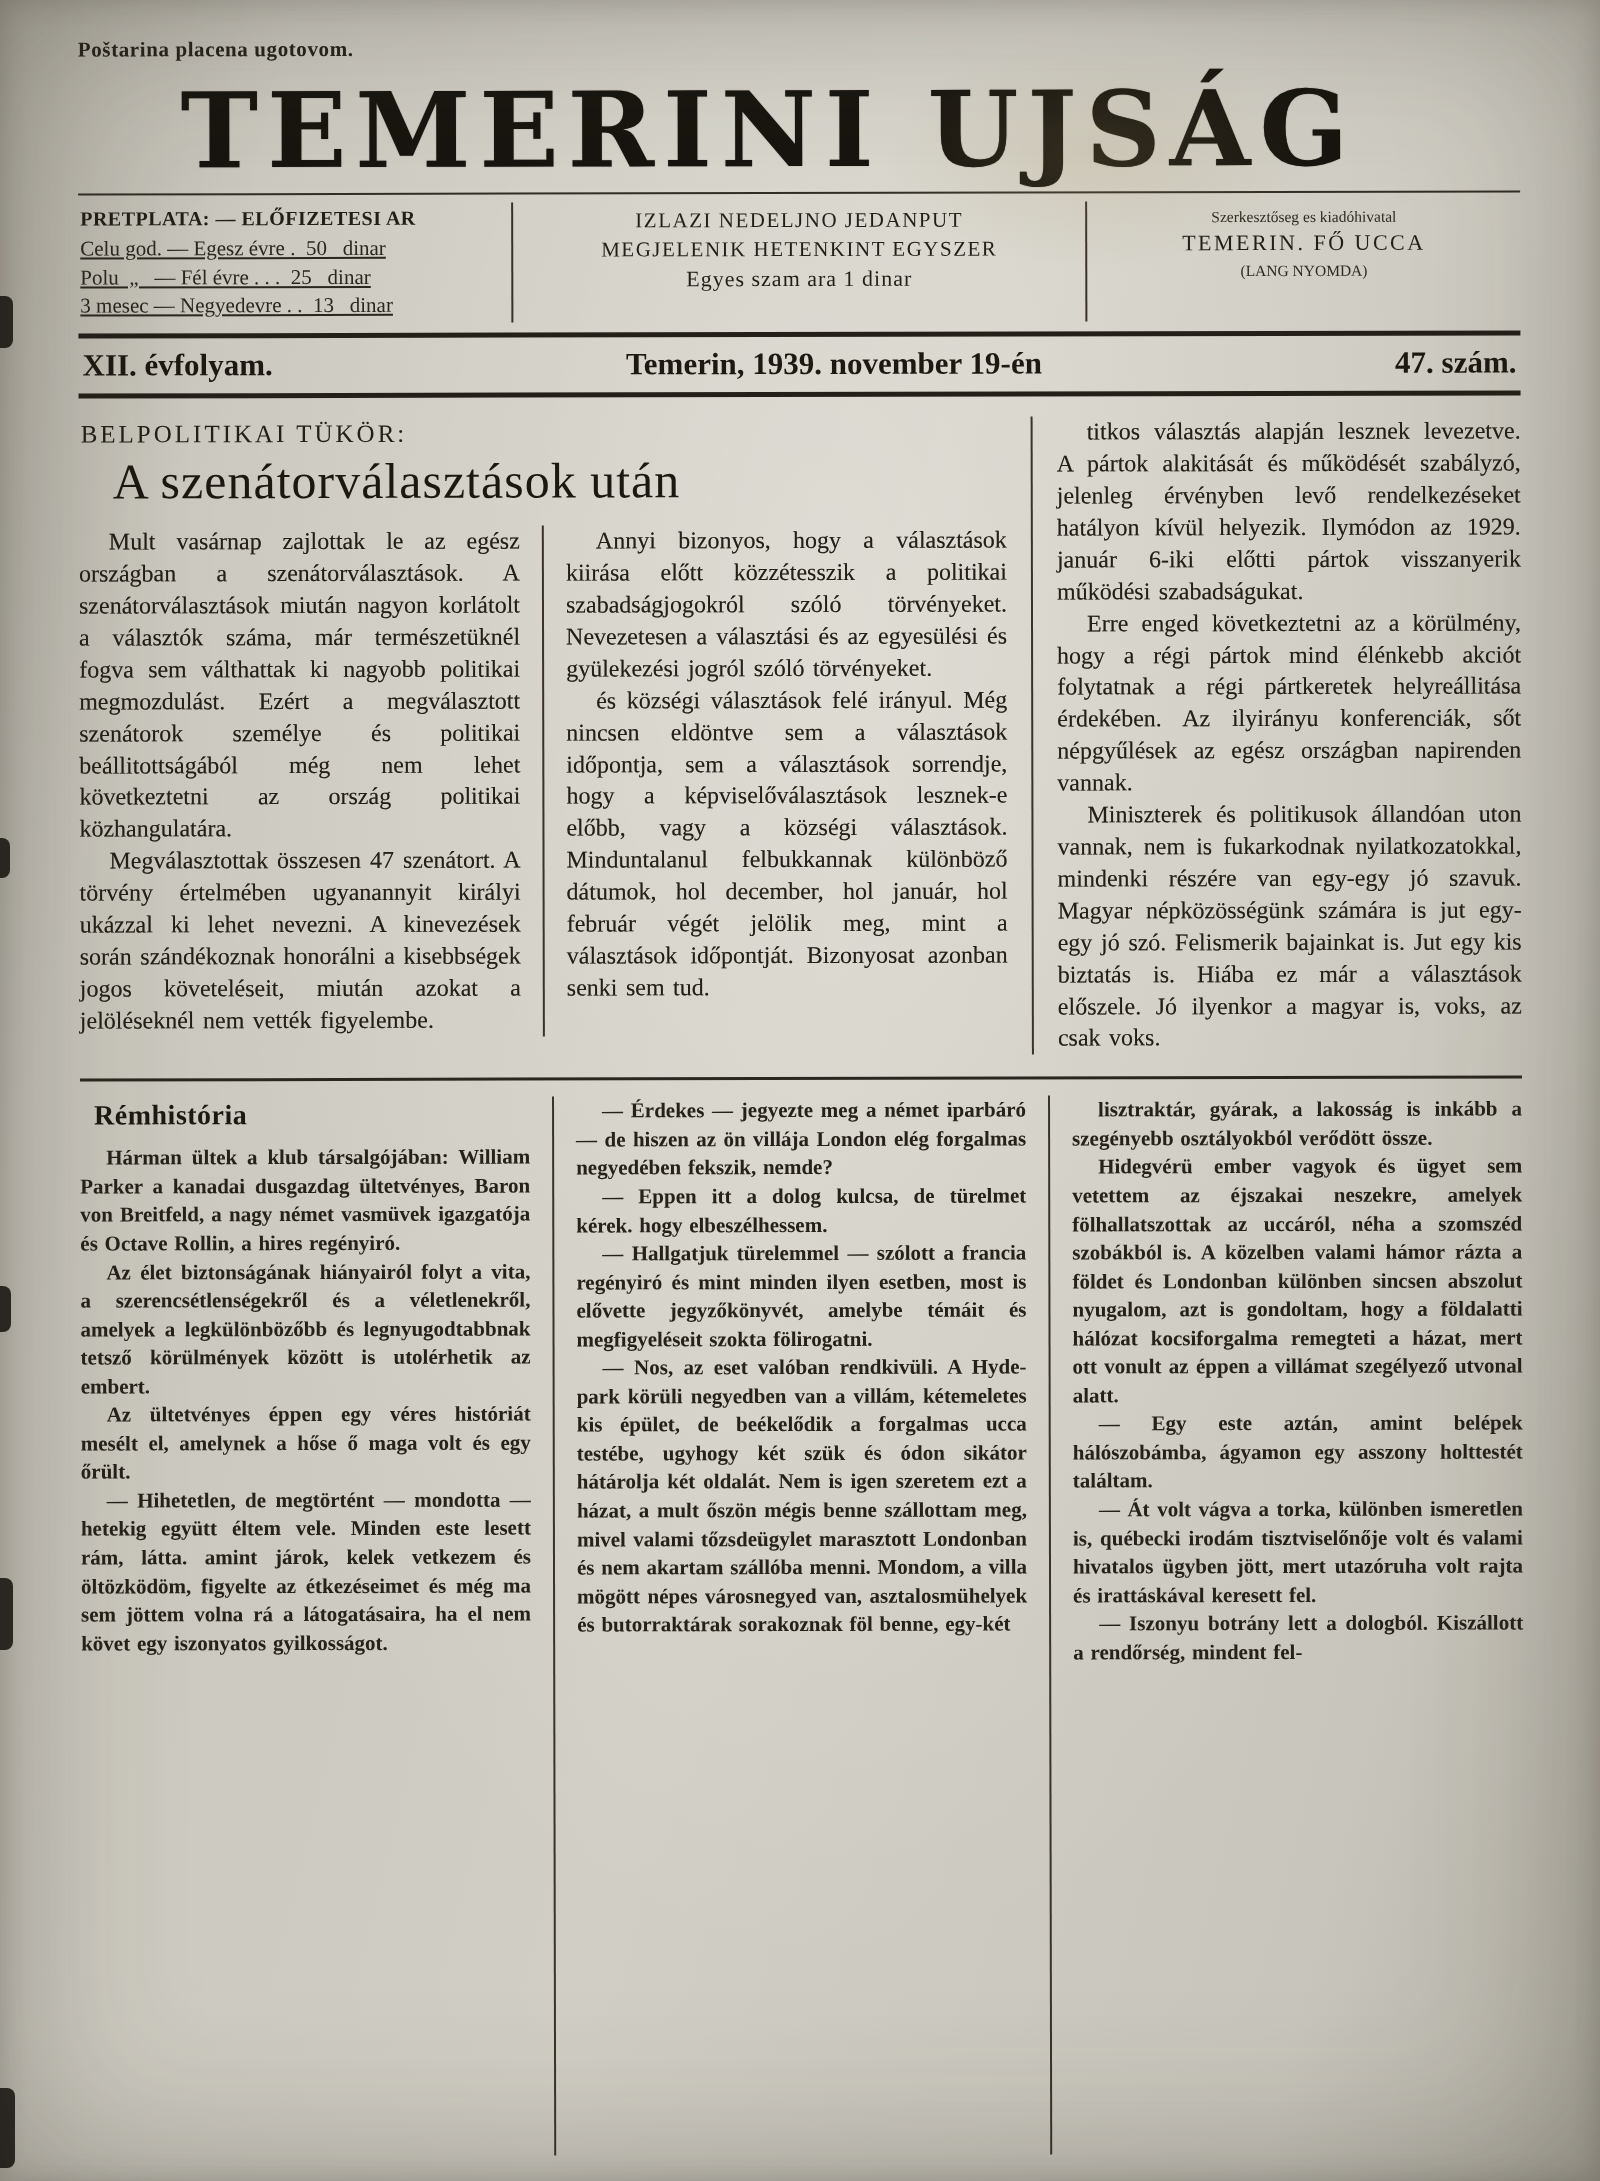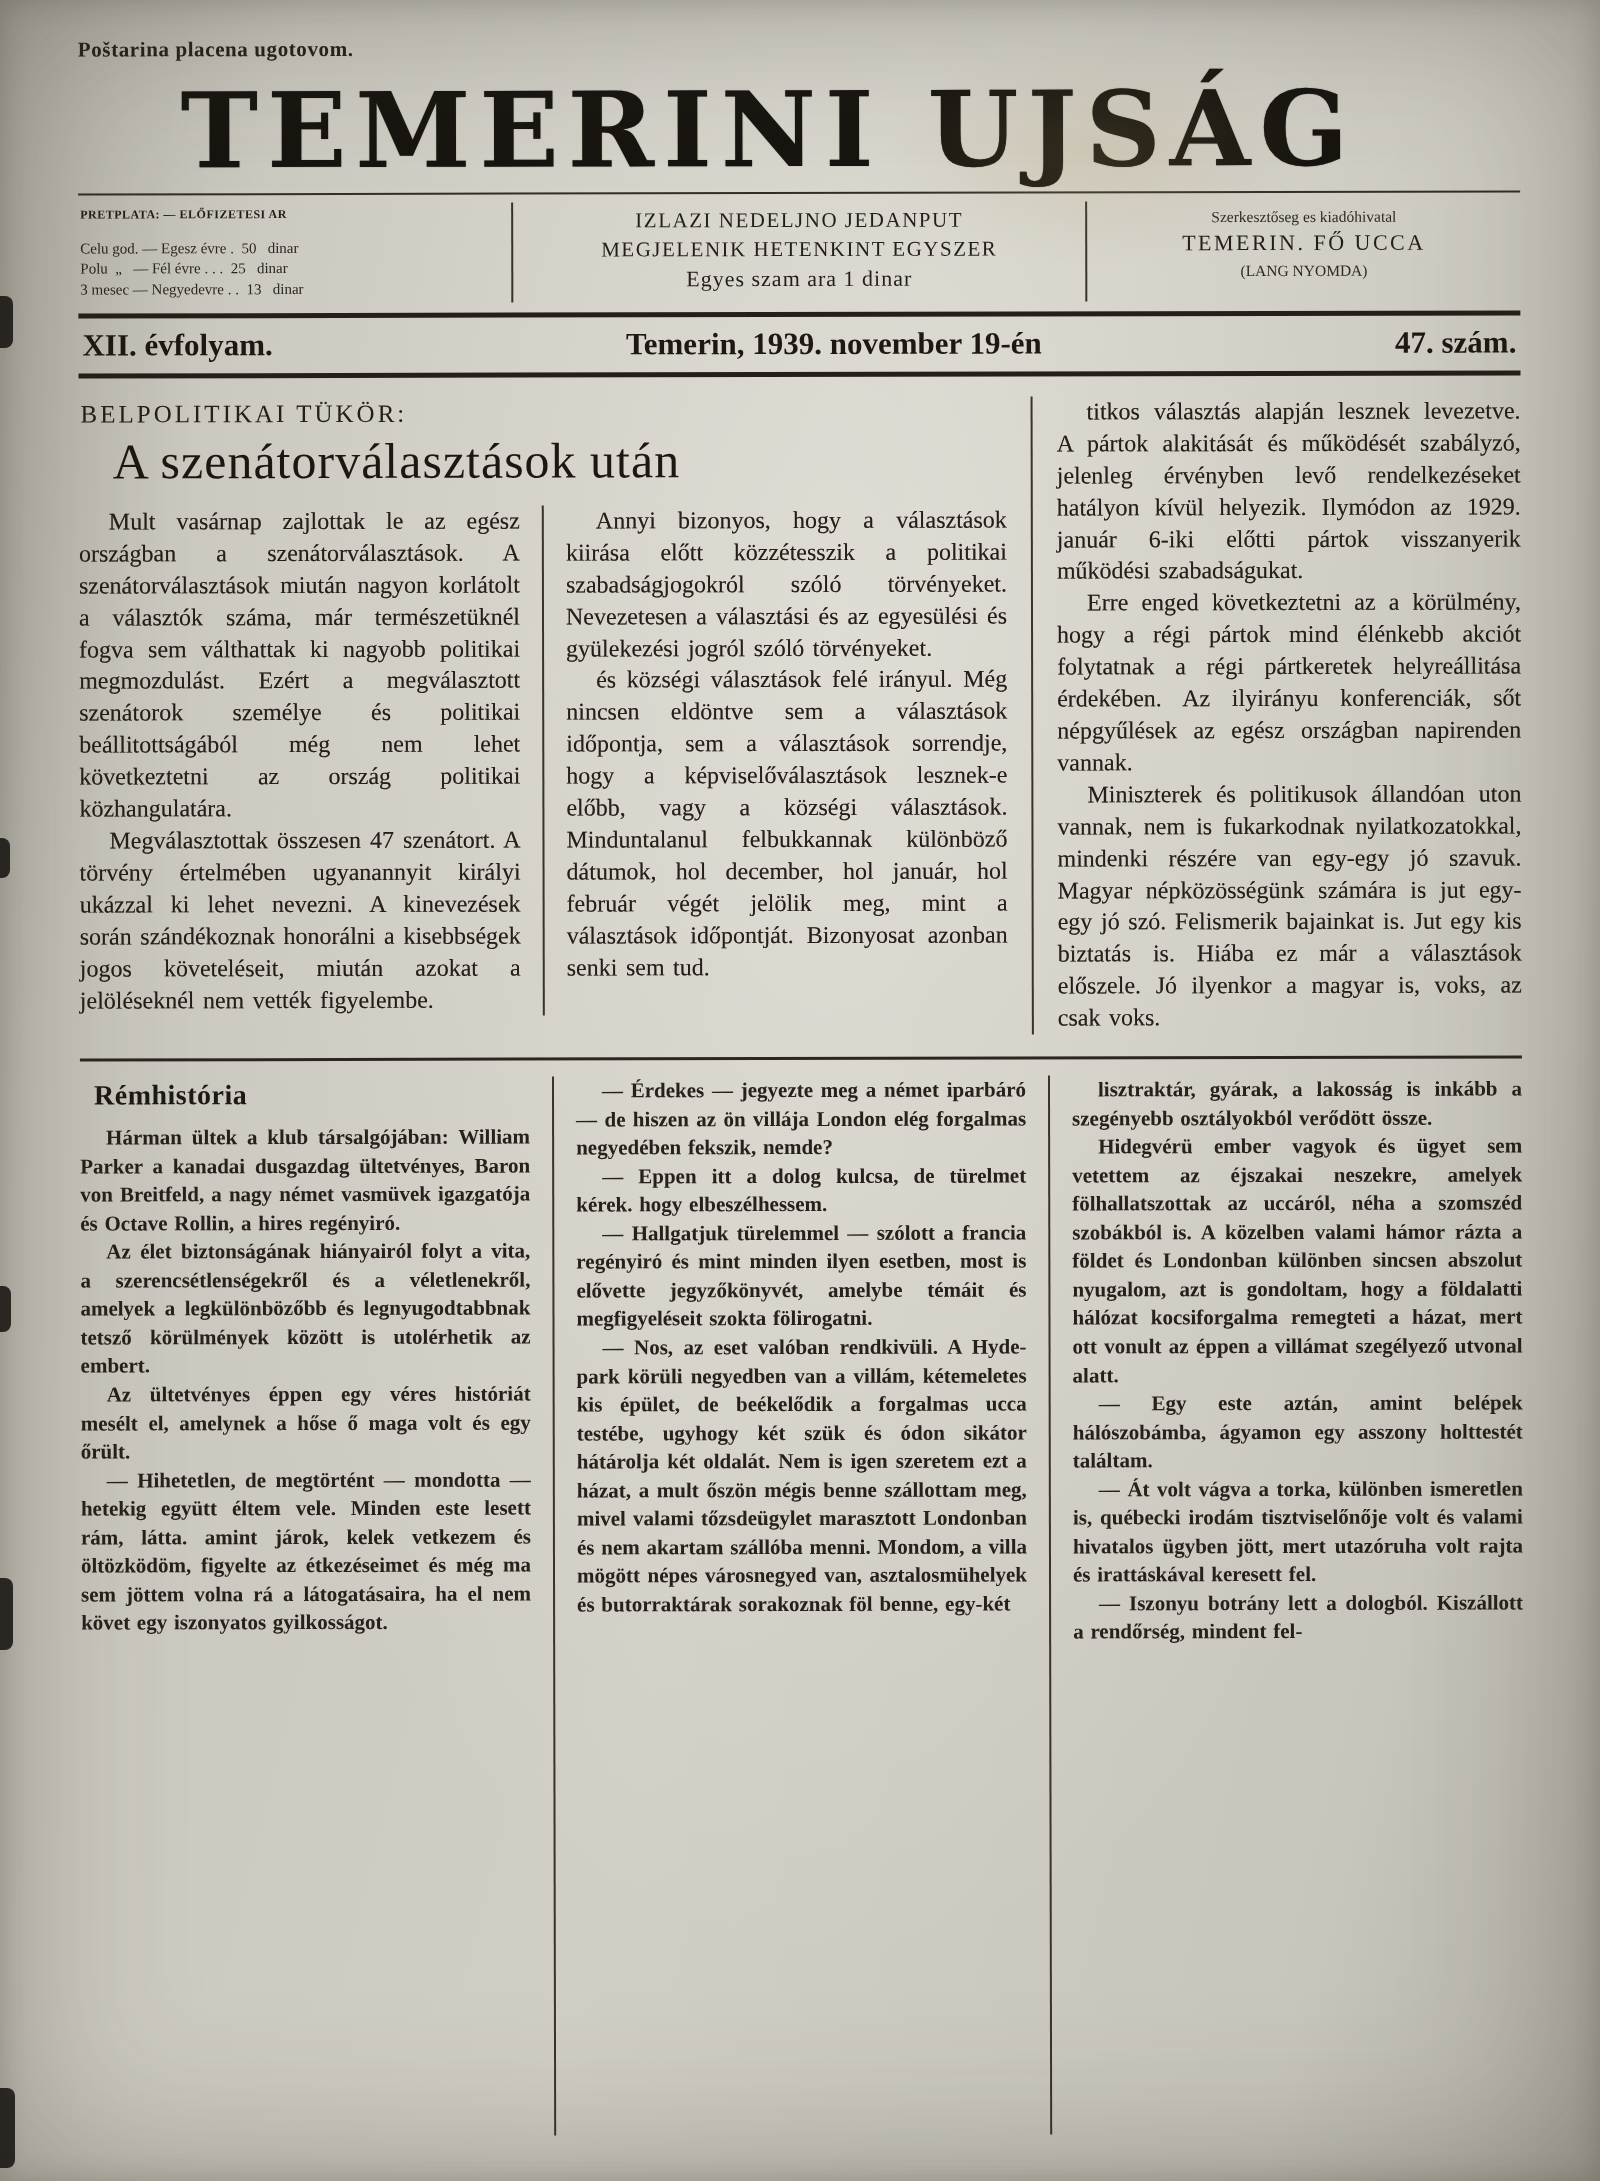--- a/index.html
+++ b/index.html
@@ -38,22 +38,22 @@
   }
   .rule { border: 0; width: 100%; }
   .rule.thin  { border-top: 2px solid #322d26; }
   .rule.thick { border-top: 5px solid #241f19; }
 
   .infobar { display: flex; align-items: stretch; padding: 8px 0 10px 0; }
   .info-cell { padding: 4px 16px; }
   .info-cell.c-left   { width: 30%; padding-left: 2px; }
   .info-cell.c-center { width: 40%; text-align: center; border-left: 2px solid #383229; border-right: 2px solid #383229; }
   .info-cell.c-right  { width: 30%; text-align: center; }
-  .info-title { font-size: 12px; font-weight: bold; letter-spacing: 0.5px; margin-bottom: 16px; }
-  .price-line { font-size: 15px; line-height: 1.35; white-space: pre; color: #2a2620; }
+  .info-title { font-size: 20px; font-weight: bold; letter-spacing: 0.5px; margin-bottom: 4px; }
+  .price-line { font-size: 21px; line-height: 1.35; white-space: pre; color: #2a2620; text-decoration: underline; }
   .pub-line.caps { font-size: 21px; letter-spacing: 1.5px; line-height: 1.35; font-weight: 500; }
   .pub-line.price { font-size: 22px; margin-top: 3px; letter-spacing: 1px; }
   .ed-line.small { font-size: 15.5px; line-height: 1.5; color: #2e2a23; }
   .ed-line.big { font-size: 22px; letter-spacing: 2.5px; font-weight: 500; line-height: 1.4; }
 
   .dateline {
     display: flex; align-items: baseline;
     font-weight: bold; font-size: 31px;
     padding: 9px 4px 10px 4px;
     color: #1d1912;

